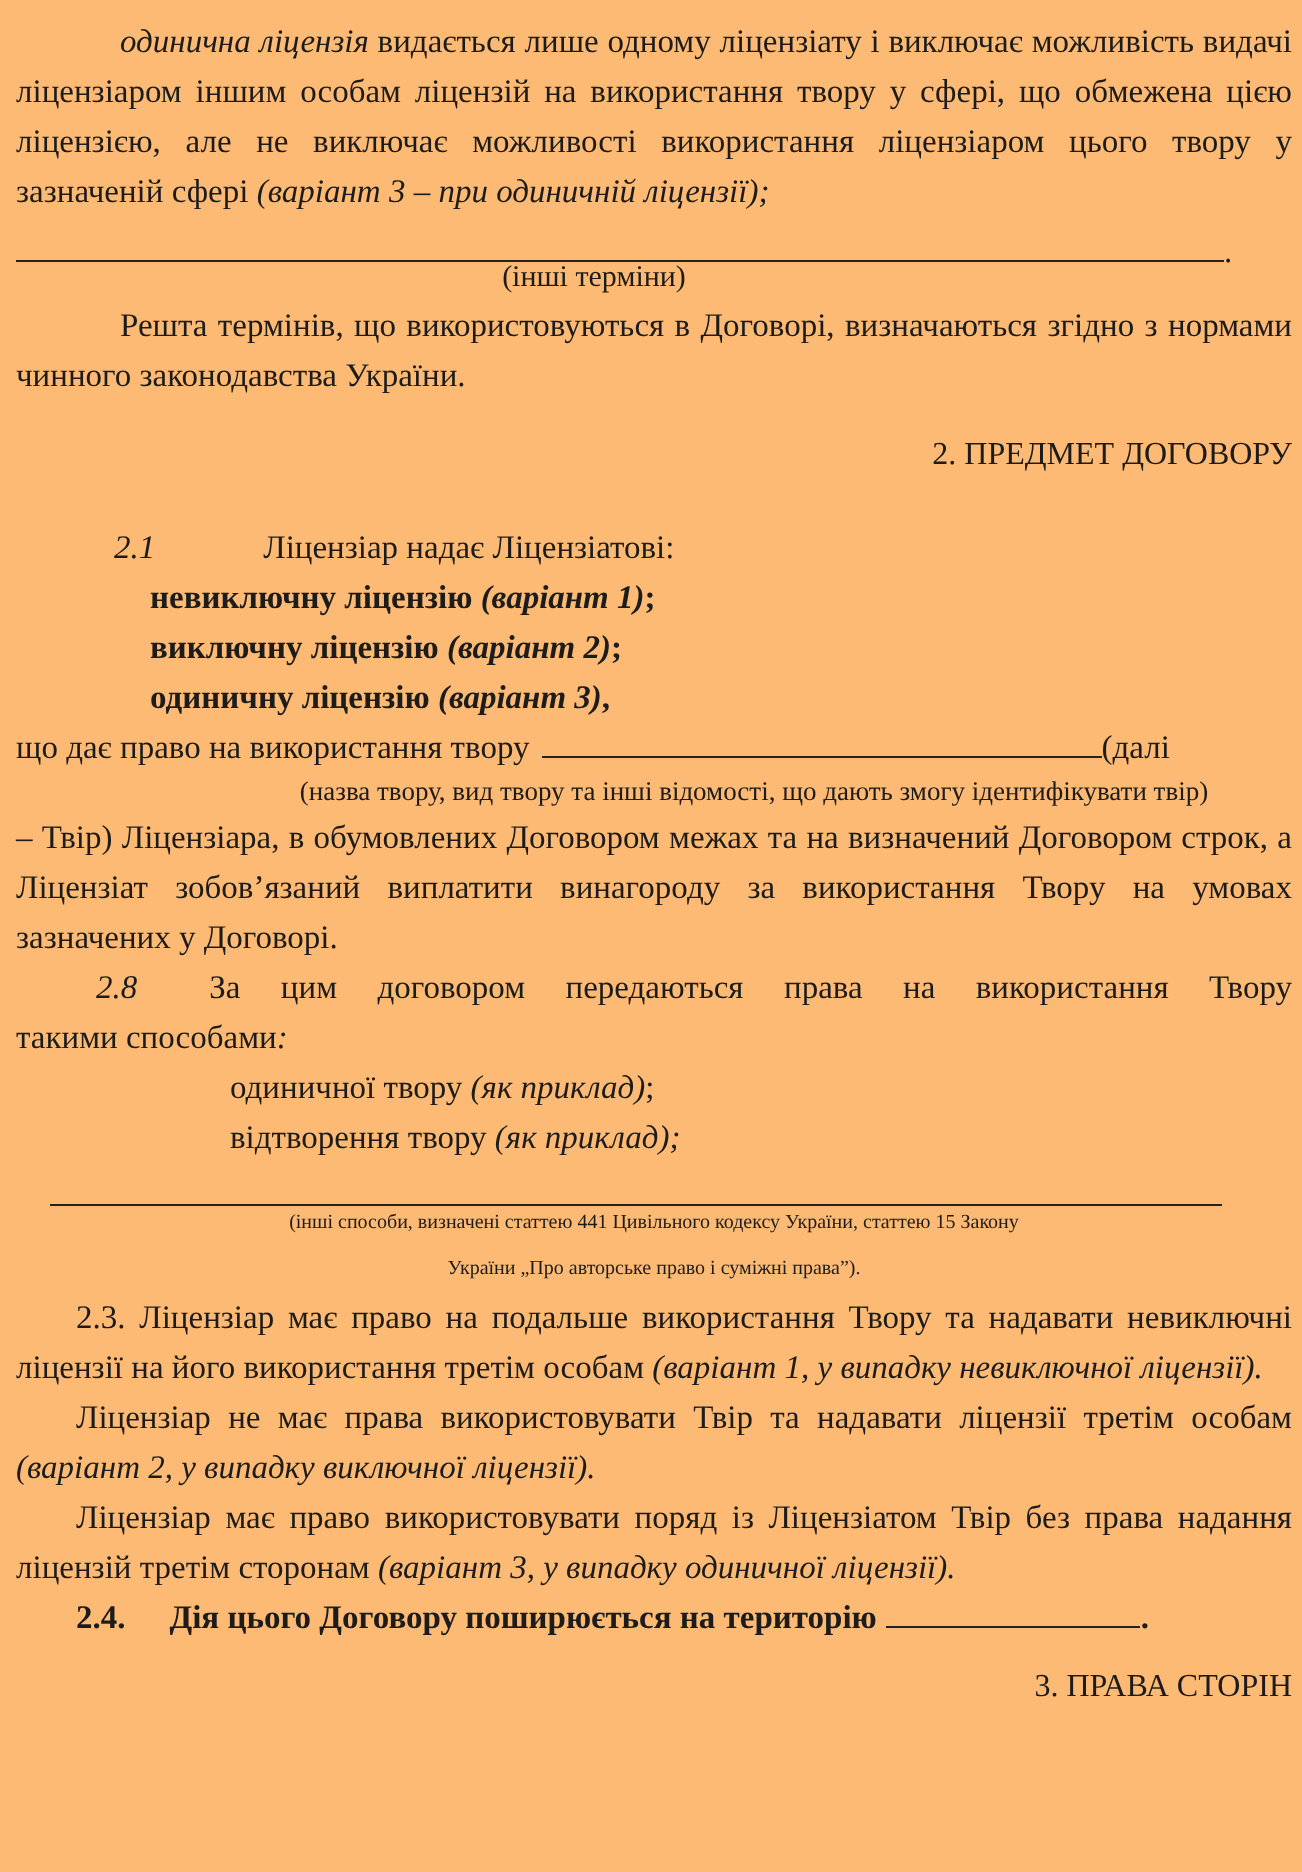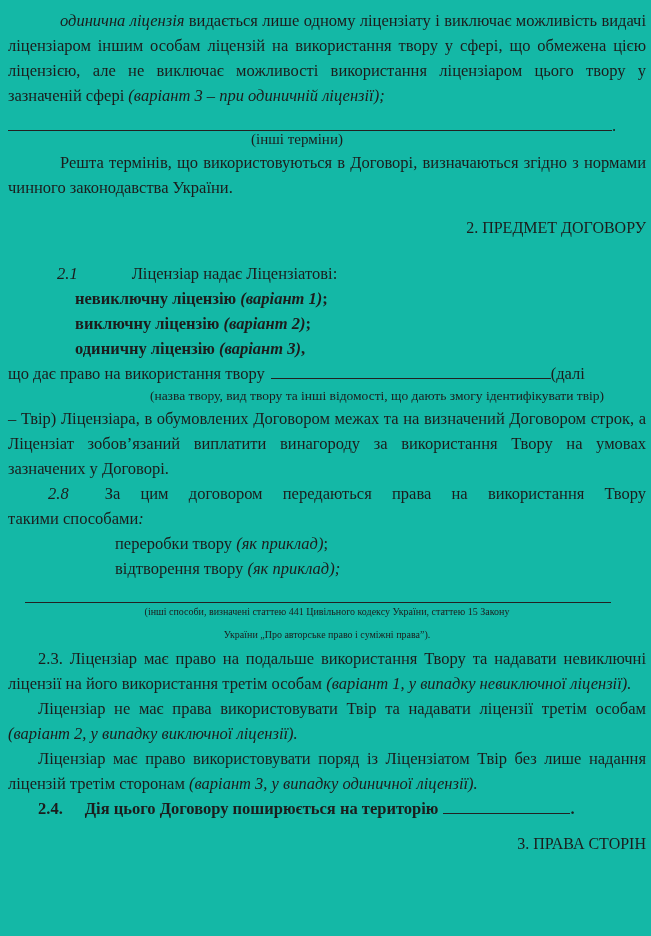--- a/index.html
+++ b/index.html
@@ -1,18 +1,18 @@
 <!DOCTYPE html>
 <html><head>
 <meta charset="utf-8">
 <style>
   html,body{margin:0;padding:0;background:#ffffff;}
   .page{
     width:651px;height:936px;box-sizing:border-box;
-    padding:8px 5px 0 8px;overflow:hidden;background:#14b8a6;
+    padding:8px 5px 0 8px;overflow:hidden;background:#fdba74;
     font-family:"Liberation Serif","DejaVu Serif",serif;
     font-size:16.5px;line-height:25px;color:#1c1c1c;
     text-align:justify;position:relative;
   }
   p{margin:0;}
   .i{font-style:italic;}
   .ind52{text-indent:52px;}
   .ind30{text-indent:30px;}
   .line{text-align:left;white-space:nowrap;}
   .rule{display:inline-block;border-bottom:1.6px solid #222;height:13px;vertical-align:baseline;}
@@ -64,34 +64,34 @@
   <div class="line grant"><span>що дає право на використання  твору</span><span class="rule blank283"></span><span>(далі</span></div>
 
   <div class="small-caption"><span>(назва твору, вид твору та інші відомості, що дають змогу ідентифікувати твір)</span></div>
 
   <p><span>– Твір) Ліцензіара, в обумовлених Договором межах та на визначений Договором строк, а Ліцензіат зобов’язаний виплатити винагороду за використання Твору на умовах зазначених у Договорі.</span></p>
 
   <div class="c22"><span class="i num22">2.8</span><span>За цим договором передаються права на використання Твору</span></div>
 
   <div class="line"><span>такими способами</span><span class="i">:</span></div>
 
-  <div class="ex"><span>переробки твору </span><span class="i">(як приклад)</span><span>;</span></div>
+  <div class="ex"><span>одиничної твору </span><span class="i">(як приклад)</span><span>;</span></div>
 
   <div class="ex"><span>відтворення твору </span><span class="i">(як приклад);</span></div>
 
   <div class="rule-row2"><span class="rule w586"></span></div>
 
   <div class="otherways">
     <div>(інші способи, визначені статтею 441 Цивільного кодексу України, статтею 15 Закону</div>
     <div>України „Про авторське право і суміжні права”).</div>
   </div>
 
   <p class="ind30"><span>2.3. Ліцензіар має право на подальше використання Твору та надавати невиключні ліцензії на його використання третім особам </span><span class="i">(варіант 1, у випадку невиключної ліцензії).</span></p>
 
   <p class="ind30"><span>Ліцензіар не має права використовувати Твір та надавати ліцензії третім особам </span><span class="i">(варіант 2, у випадку виключної ліцензії).</span></p>
 
-  <p class="ind30"><span>Ліцензіар має право використовувати поряд із Ліцензіатом Твір без лише надання ліцензій третім сторонам </span><span class="i">(варіант 3, у випадку одиничної ліцензії).</span></p>
+  <p class="ind30"><span>Ліцензіар має право використовувати поряд із Ліцензіатом Твір без права надання ліцензій третім сторонам </span><span class="i">(варіант 3, у випадку одиничної ліцензії).</span></p>
 
   <div class="line c24"><span class="num24">2.4.</span><span>Дія цього Договору поширюється на територію</span><span class="rule blank127"></span><span>.</span></div>
 
   <div class="heading h3m"><span>3. ПРАВА СТОРІН</span></div>
 
 </div>
 
 </body></html>

